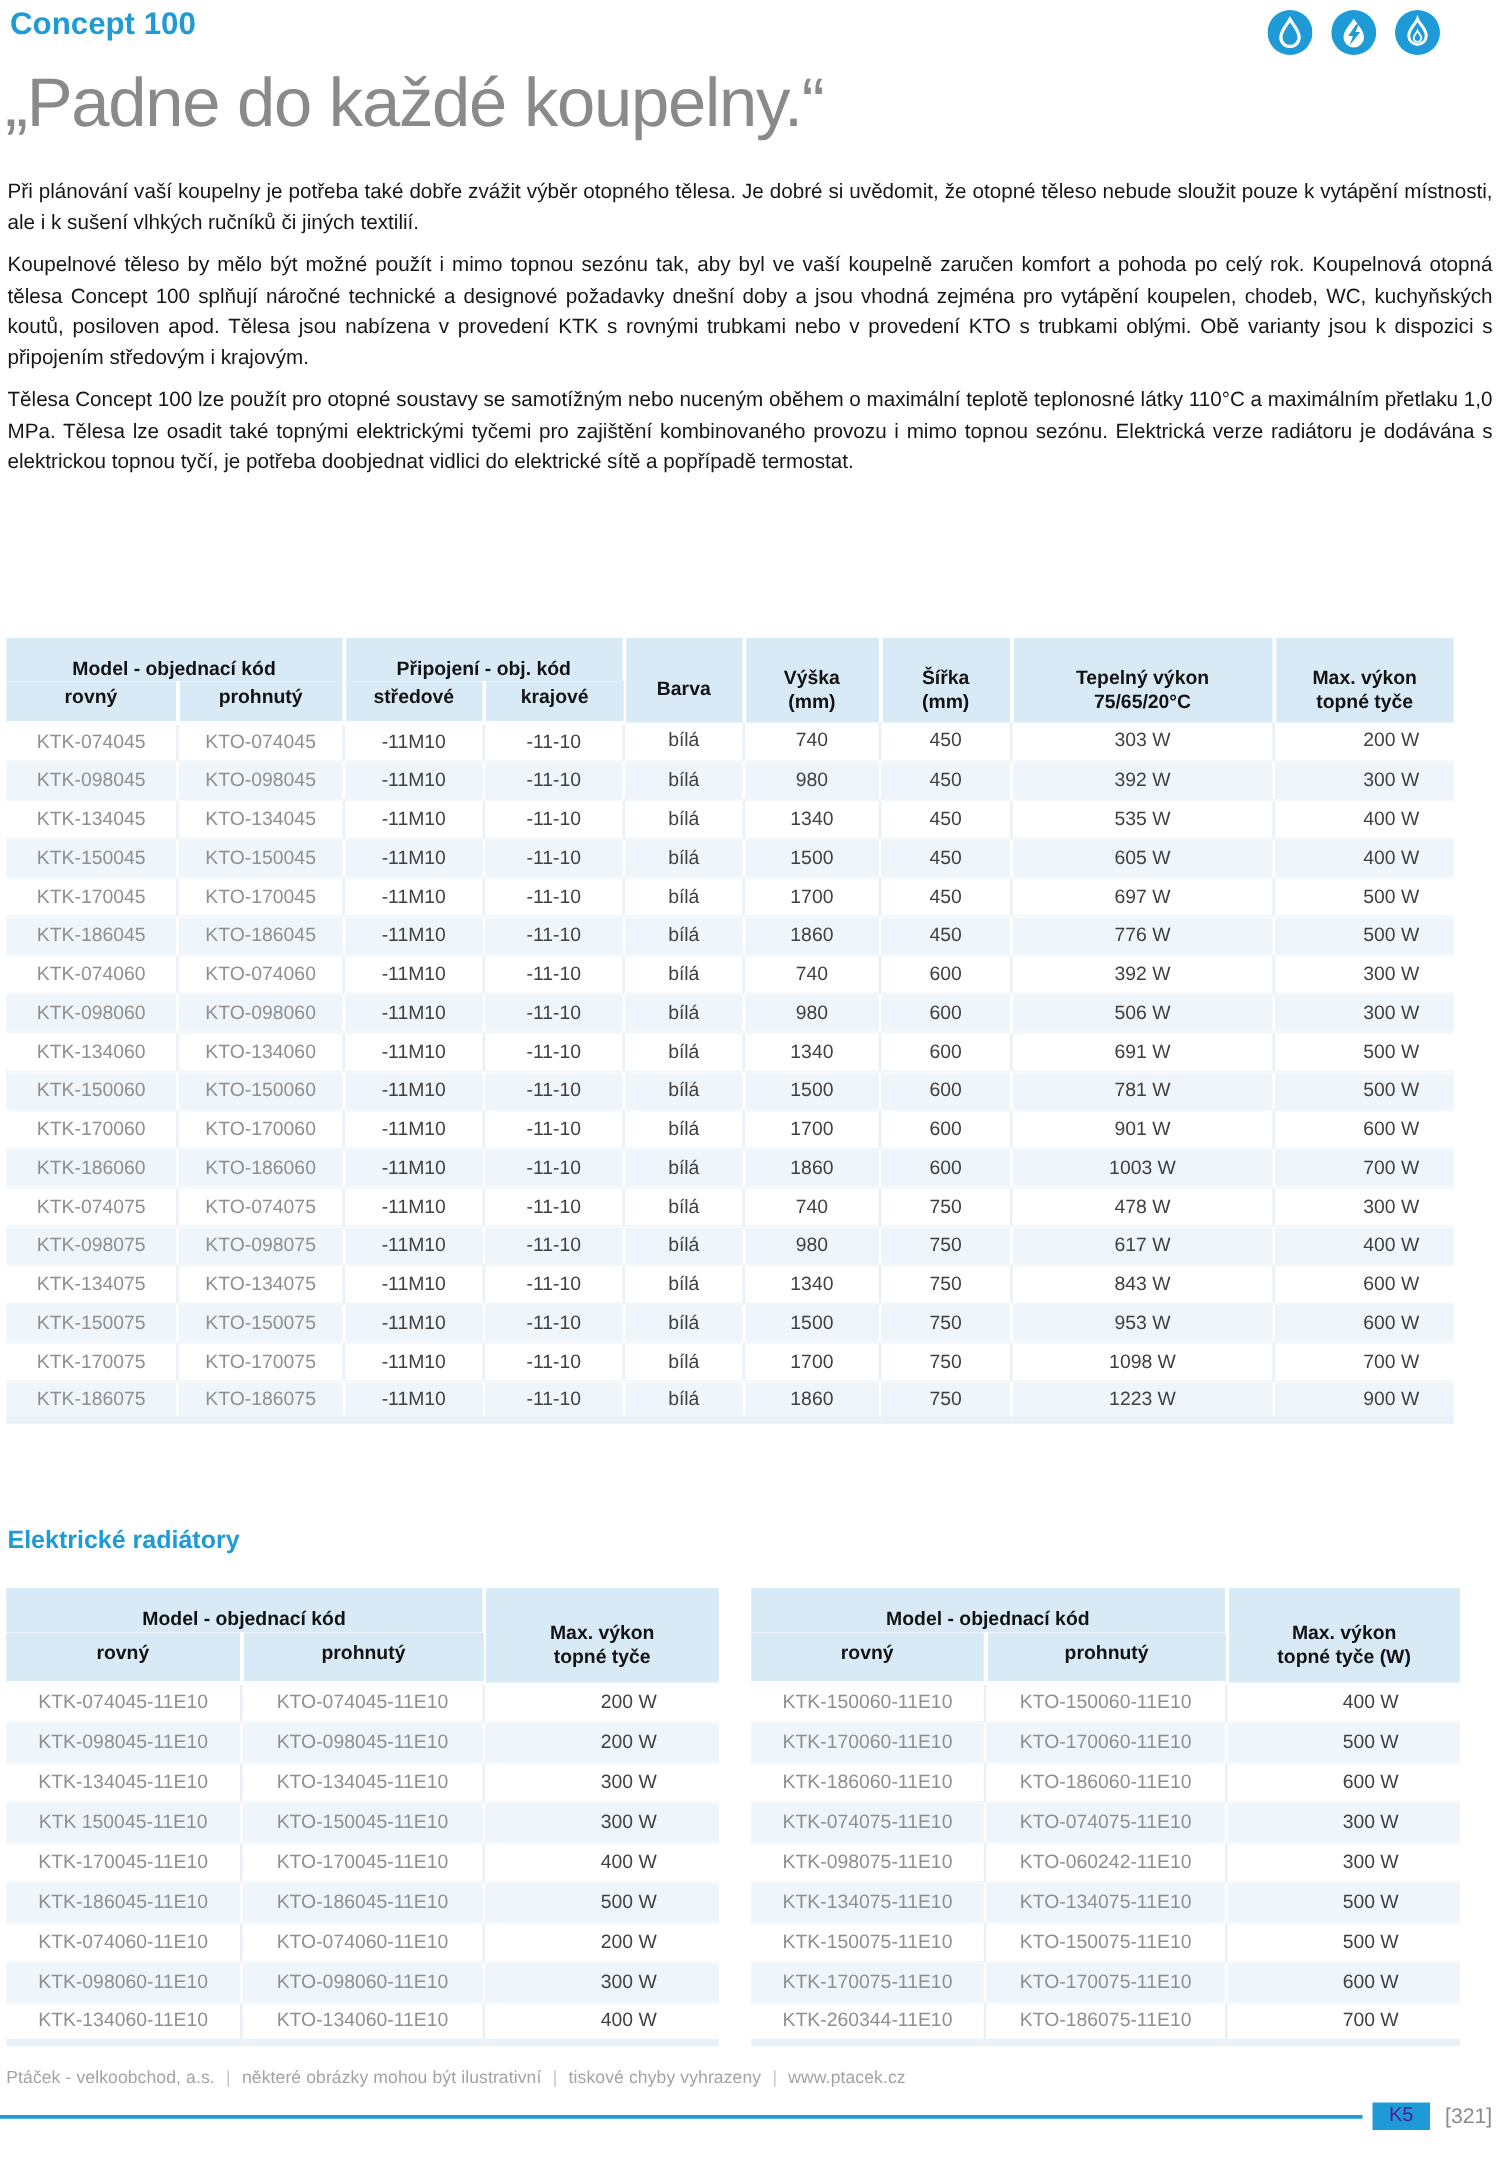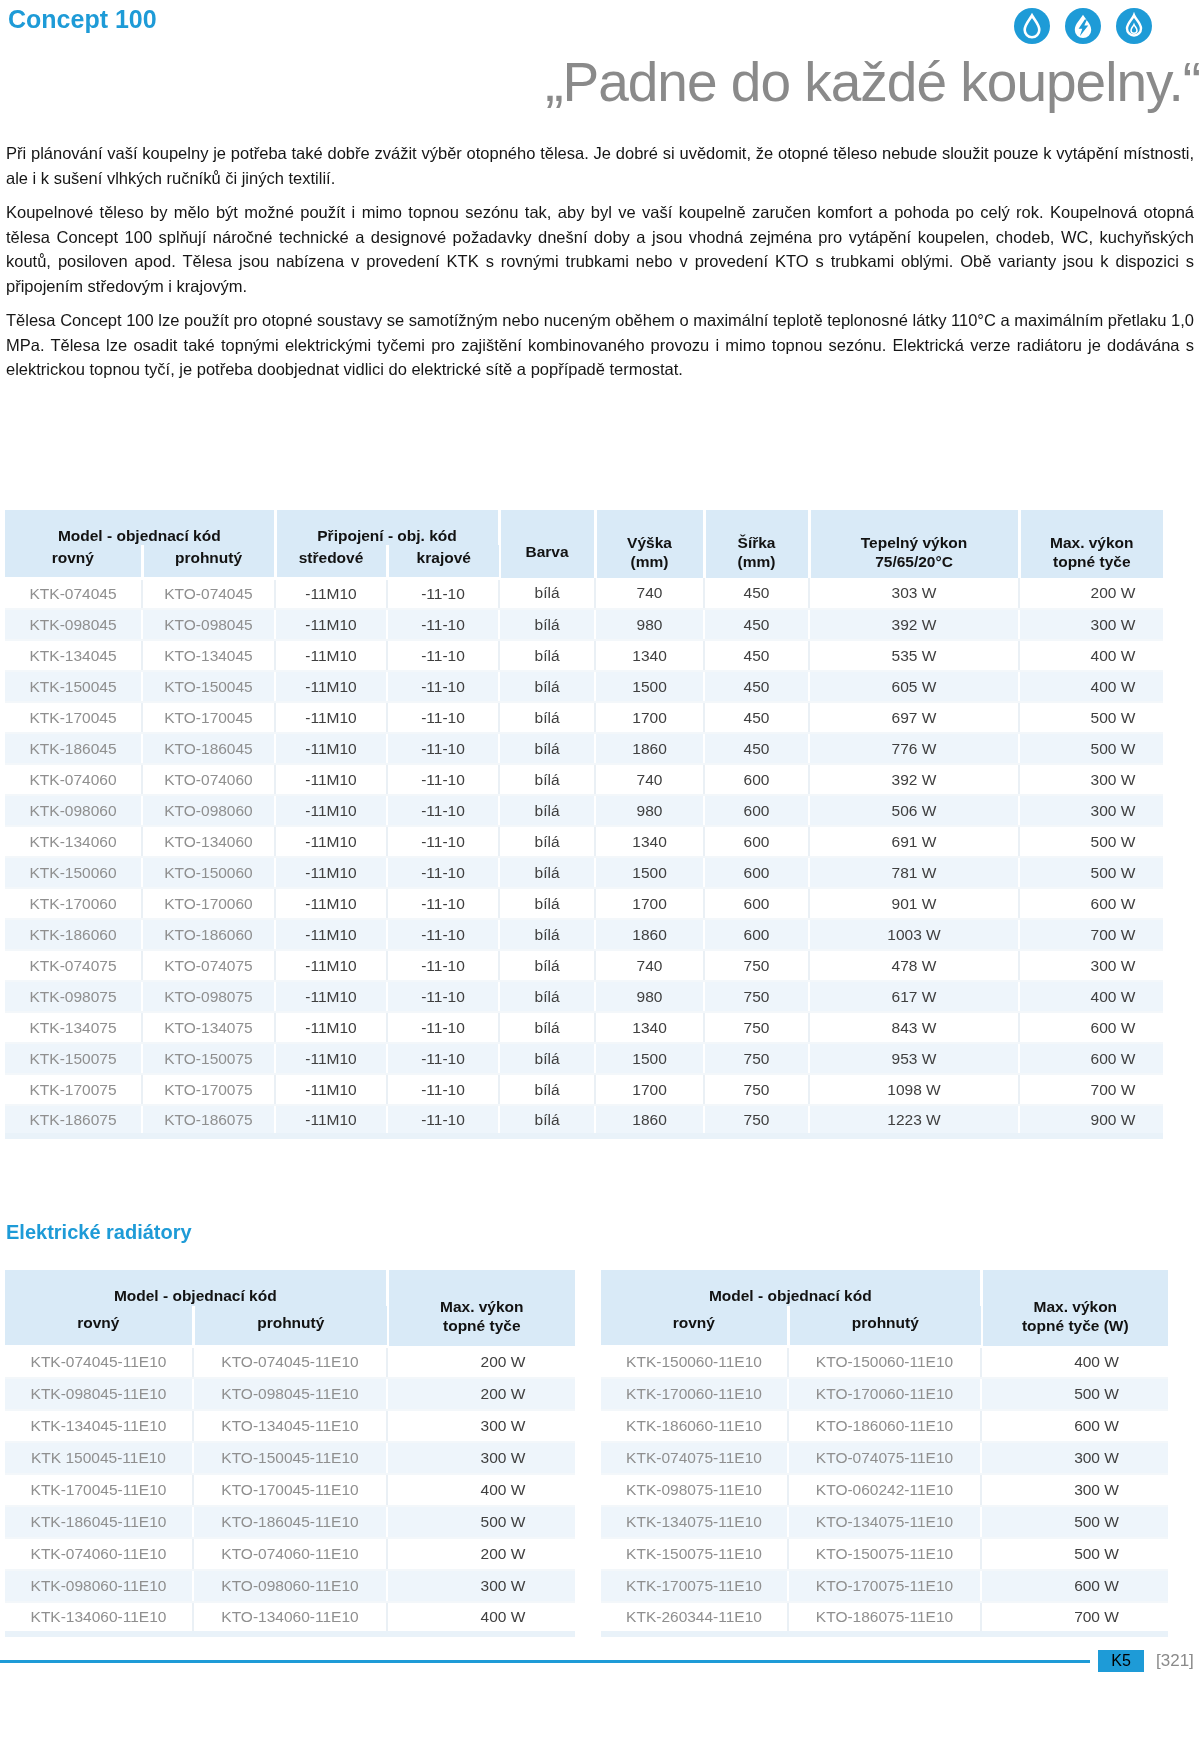--- a/index.html
+++ b/index.html
@@ -21,21 +21,21 @@
   .page{position:relative;width:1200px;height:1737px;}
 
   
   .top{display:flex;justify-content:space-between;align-items:flex-start;padding:6px 48px 0 8px;}
   .brand{color:var(--brand);font-size:25px;font-weight:bold;letter-spacing:0;line-height:1.1;}
   .icons{display:flex;gap:15px;margin-top:2px;}
   .icons svg{display:block;}
 
   .big-title{
     margin:10px 0 0 4px;font-size:55px;font-weight:400;color:var(--title-gray);
-    letter-spacing:-1px;line-height:1.04;text-align:right;
+    letter-spacing:-1px;line-height:1.04;
   }
 
   .intro{margin:30px 6px 0 6px;}
   .intro p{
     margin:0 0 10px 0;font-size:16.5px;line-height:24.5px;color:#161616;
     text-align:justify;
   }
   .intro p:last-child{margin-bottom:0;}
 
   
@@ -70,21 +70,21 @@
   .elec-table tbody tr{height:32px;}
 
   
   .footer-text{
     margin:16px 0 0 5px;font-size:14px;color:var(--foot);letter-spacing:0.1px;
   }
   .footer-text .sep{color:#C6C6C6;padding:0 9px;}
   .footer-bar{display:flex;align-items:center;margin:12px 0 0 0;height:24px;}
   .footer-rule{width:1090px;height:3px;background:var(--brand);}
   .page-code{
-    width:46px;height:22px;margin-left:8px;background:var(--brand);color:#000000;
+    width:46px;height:22px;margin-left:8px;background:var(--brand);color:#4c1d95;
     font-size:16px;display:flex;align-items:center;justify-content:center;
   }
   .page-number{margin-left:12px;font-size:17px;color:#8A8A8A;}
 </style>
 </head>
 <body>
 
 <div class="page">
 
   <div class="top">
@@ -485,20 +485,23 @@
           </tr>
           <tr>
             <td class="c-code">KTK-260344-11E10</td>
             <td class="c-code">KTO-186075-11E10</td>
             <td class="c-val">700 W</td>
           </tr>
         </tbody>
     </table>
   </div>
 
+  <div class="footer-text">
+    <span>Ptáček - velkoobchod, a.s.</span><span class="sep">|</span><span>některé obrázky mohou být ilustrativní</span><span class="sep">|</span><span>tiskové chyby vyhrazeny</span><span class="sep">|</span><span>www.ptacek.cz</span>
+  </div>
 
   <div class="footer-bar">
     <div class="footer-rule"></div>
     <div class="page-code">K5</div>
     <div class="page-number">[321]</div>
   </div>
 
 </div>
 
 </body></html>

